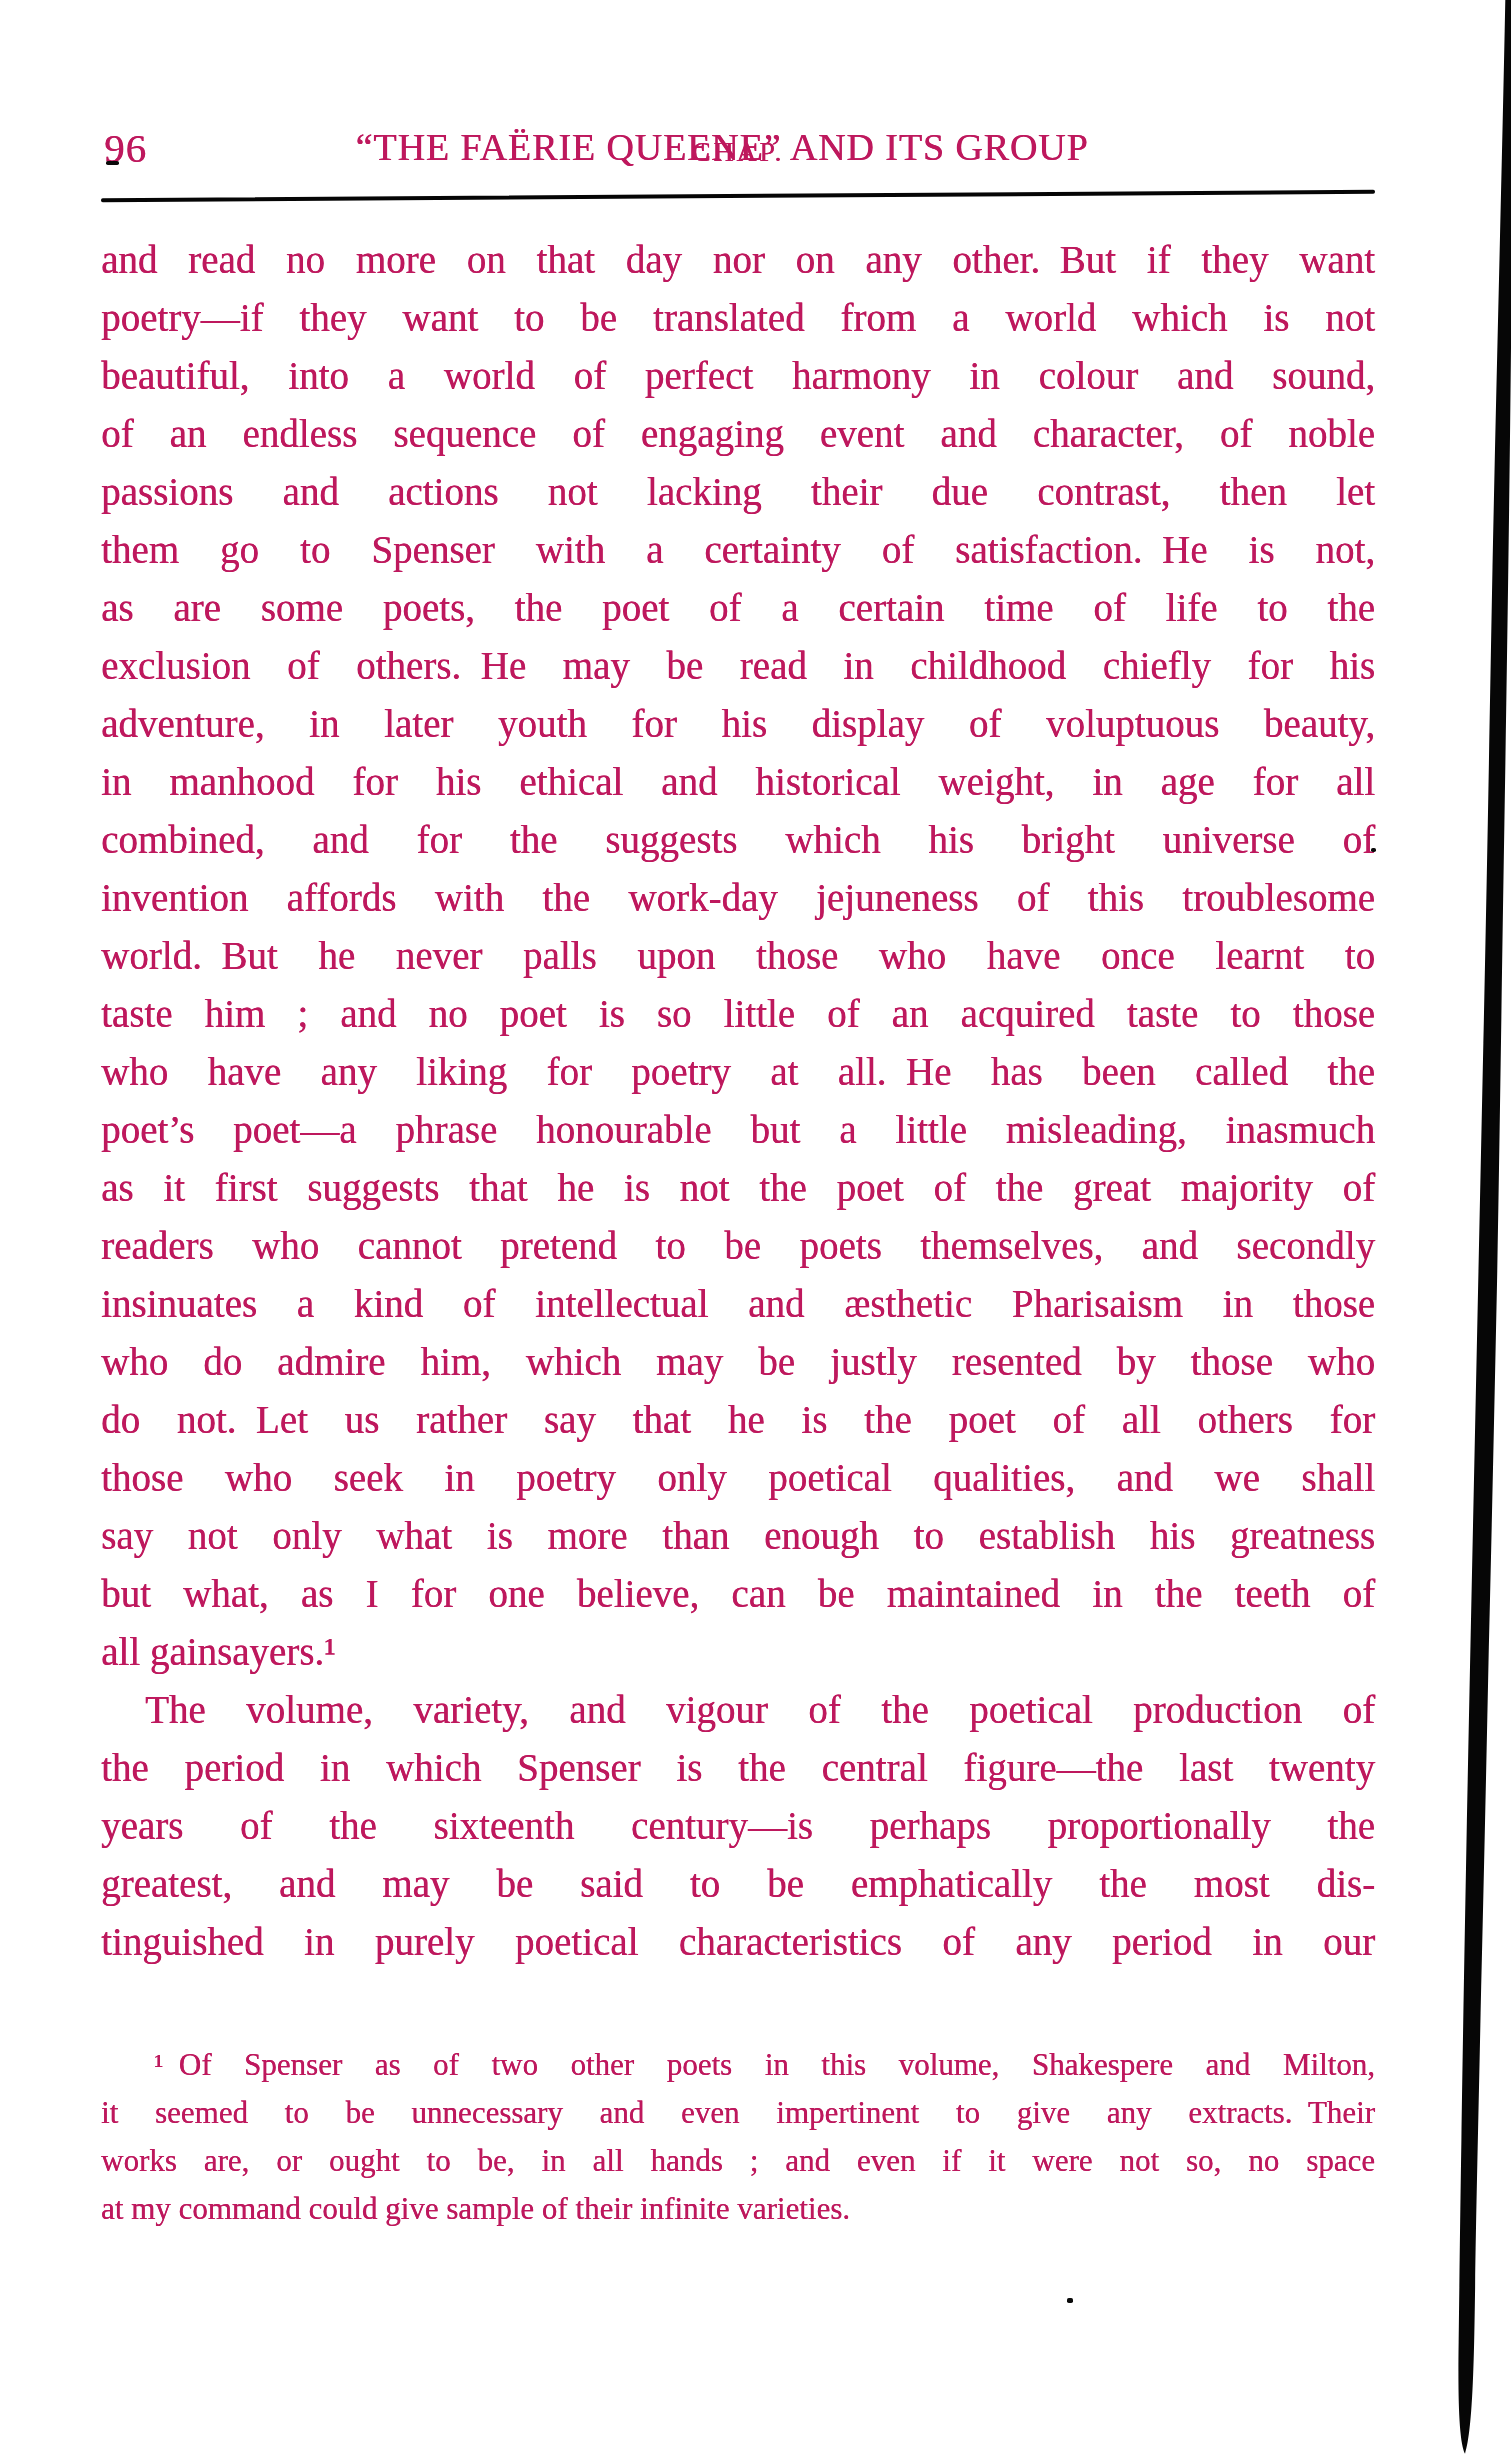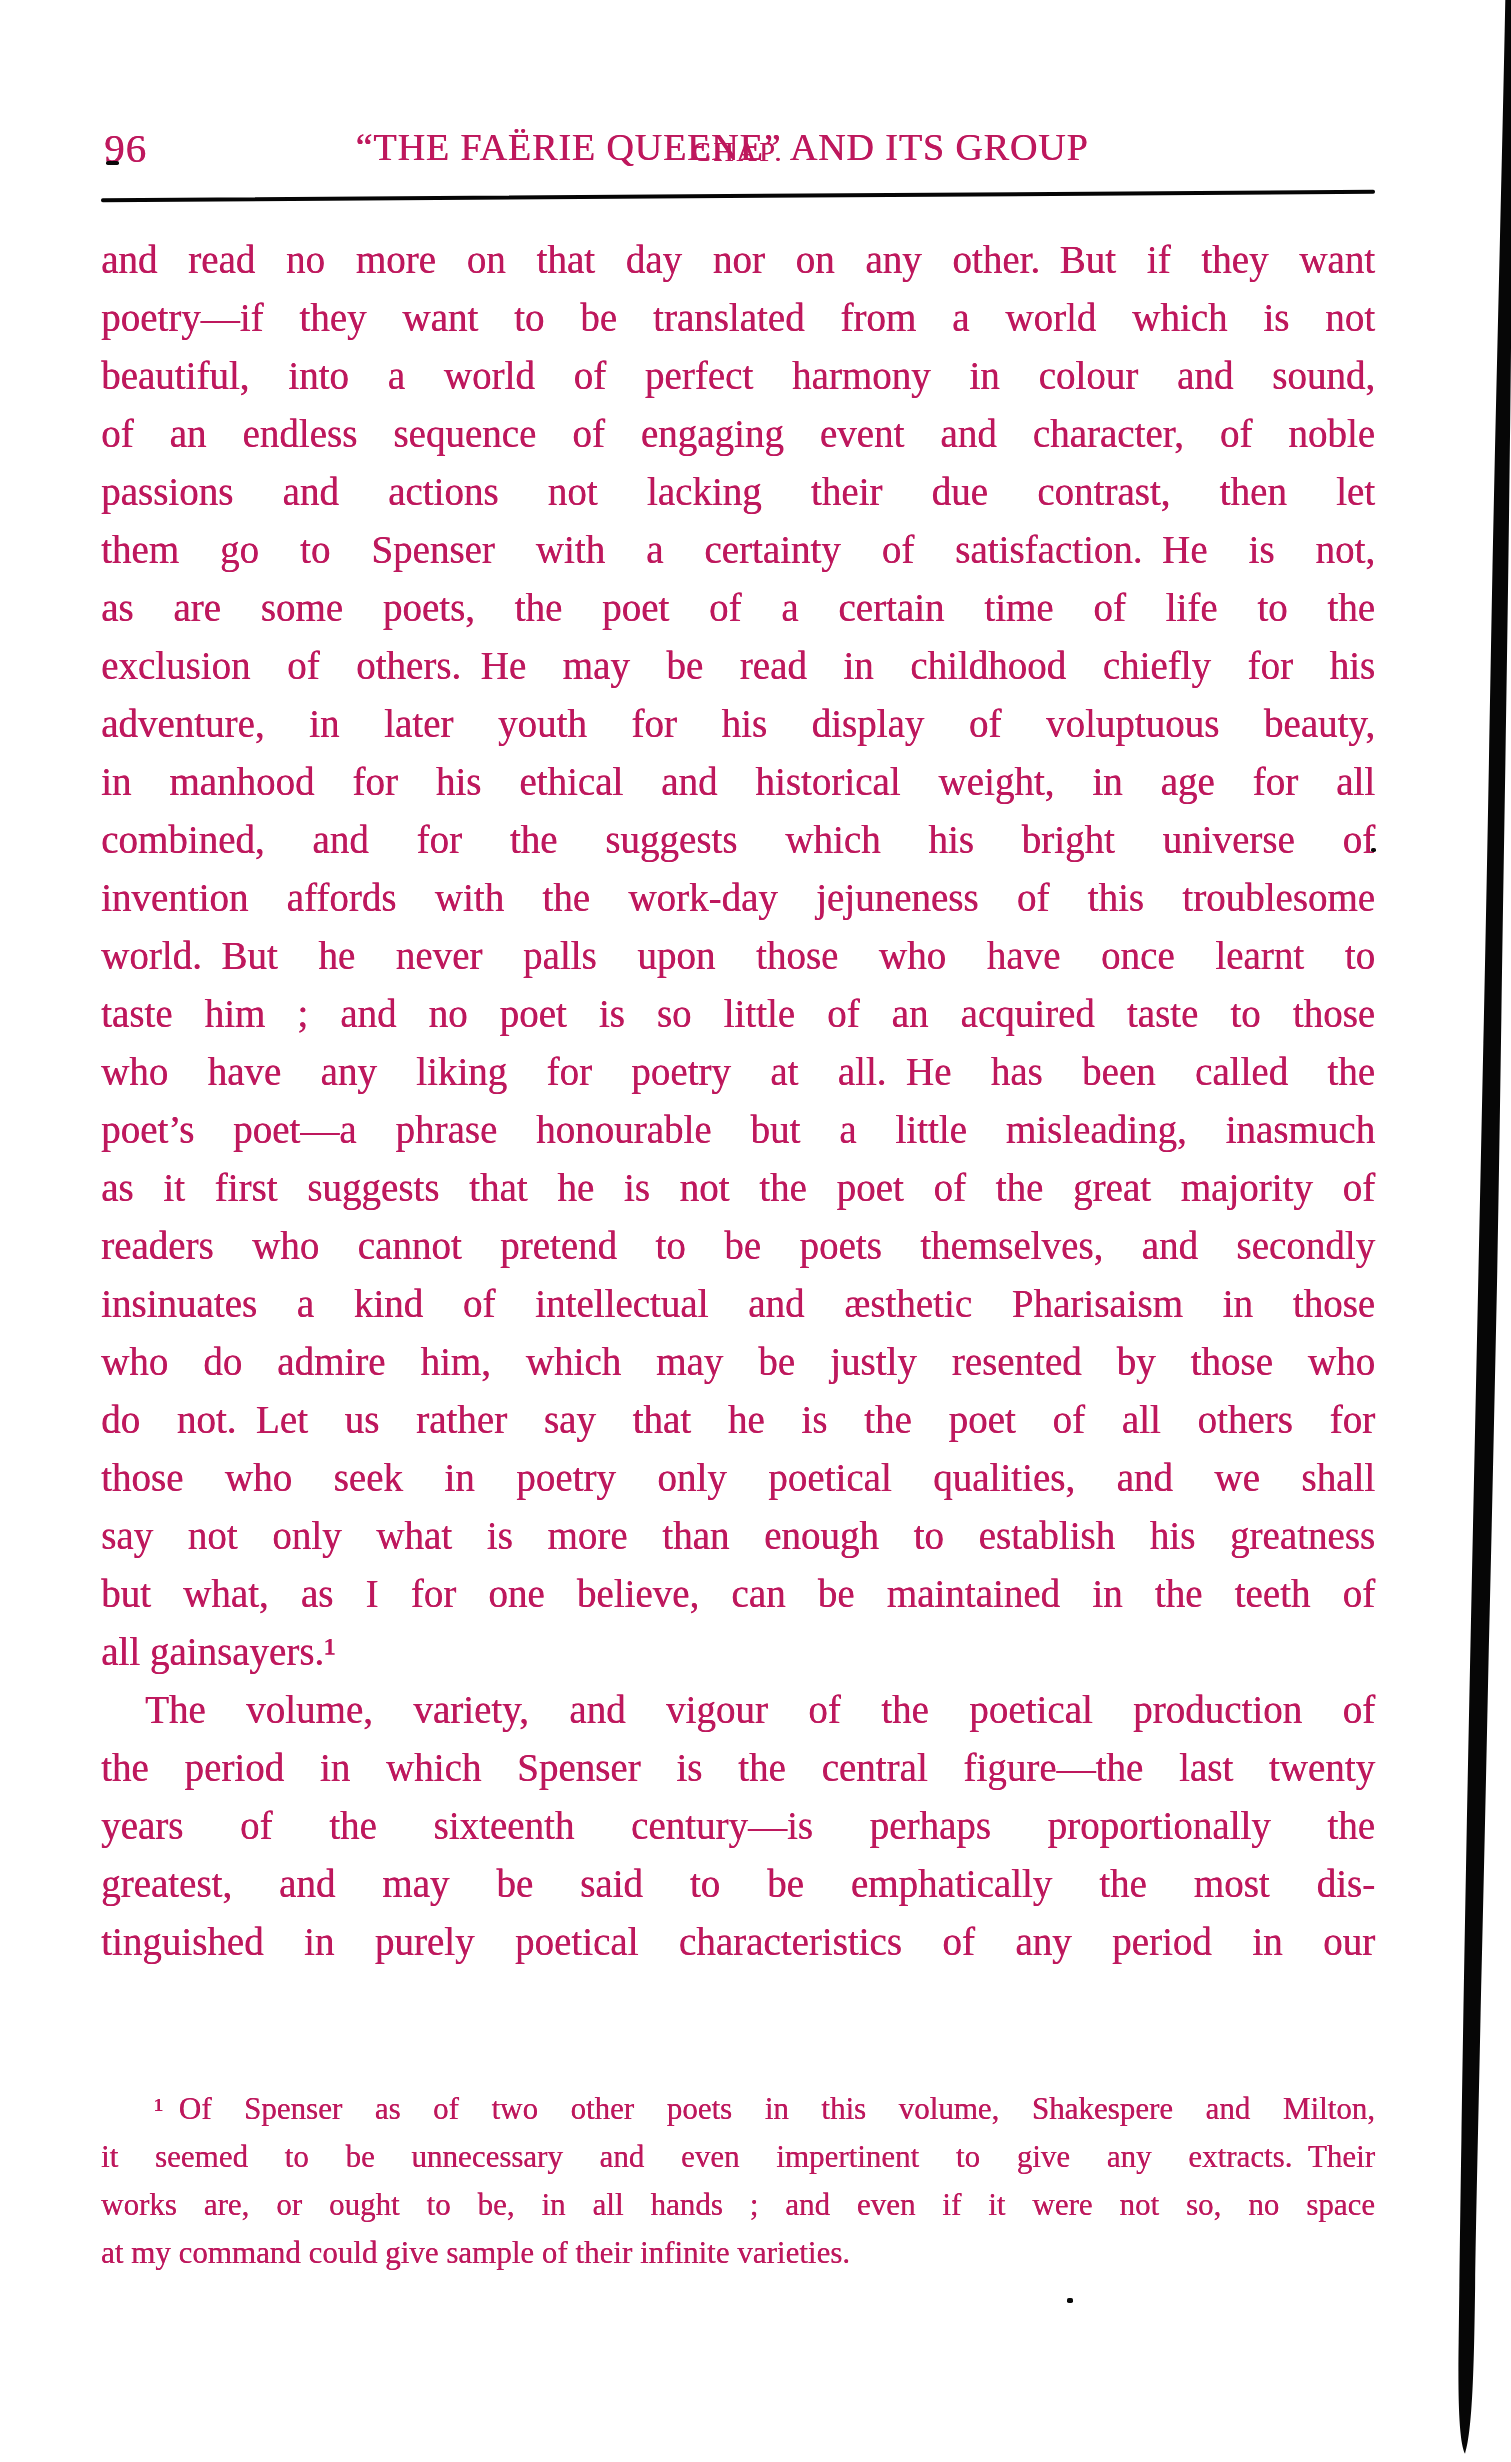--- a/index.html
+++ b/index.html
@@ -55,21 +55,21 @@
     position:absolute;left:101px;top:2041px;width:1274px;
     font-size:31px;
     text-shadow:0.3px 0 0 currentColor;
   }
   .fline{
     height:48px;line-height:48px;
     text-align:justify;text-align-last:justify;
     text-justify:inter-word;
   }
   .fline.endpara{text-align-last:left;}
-  .fline.indent-fn{text-indent:53px;margin-top:44px;}
+  .fline.indent-fn{text-indent:53px;}
   
   .scan-svg{position:absolute;left:0;top:0;width:1512px;height:2462px;}
   .speck{position:absolute;background:#0a0a0a;border-radius:1.8px;}
   .speck-under-pagenum{left:106px;top:161px;width:13px;height:3.7px;}
   .speck-right-margin{left:1371px;top:848px;width:4.6px;height:3.7px;}
   .speck-bottom{left:1067px;top:2298px;width:5.5px;height:4.6px;}
 </style>
 </head>
 <body>
 

